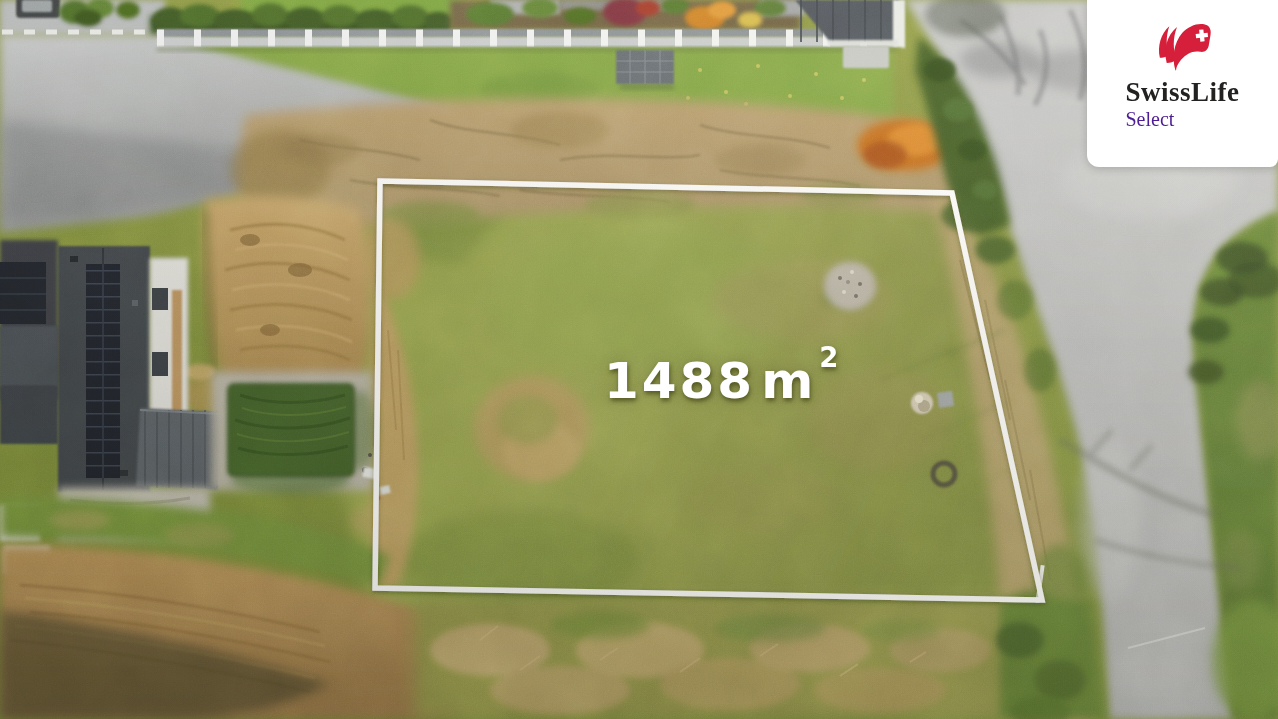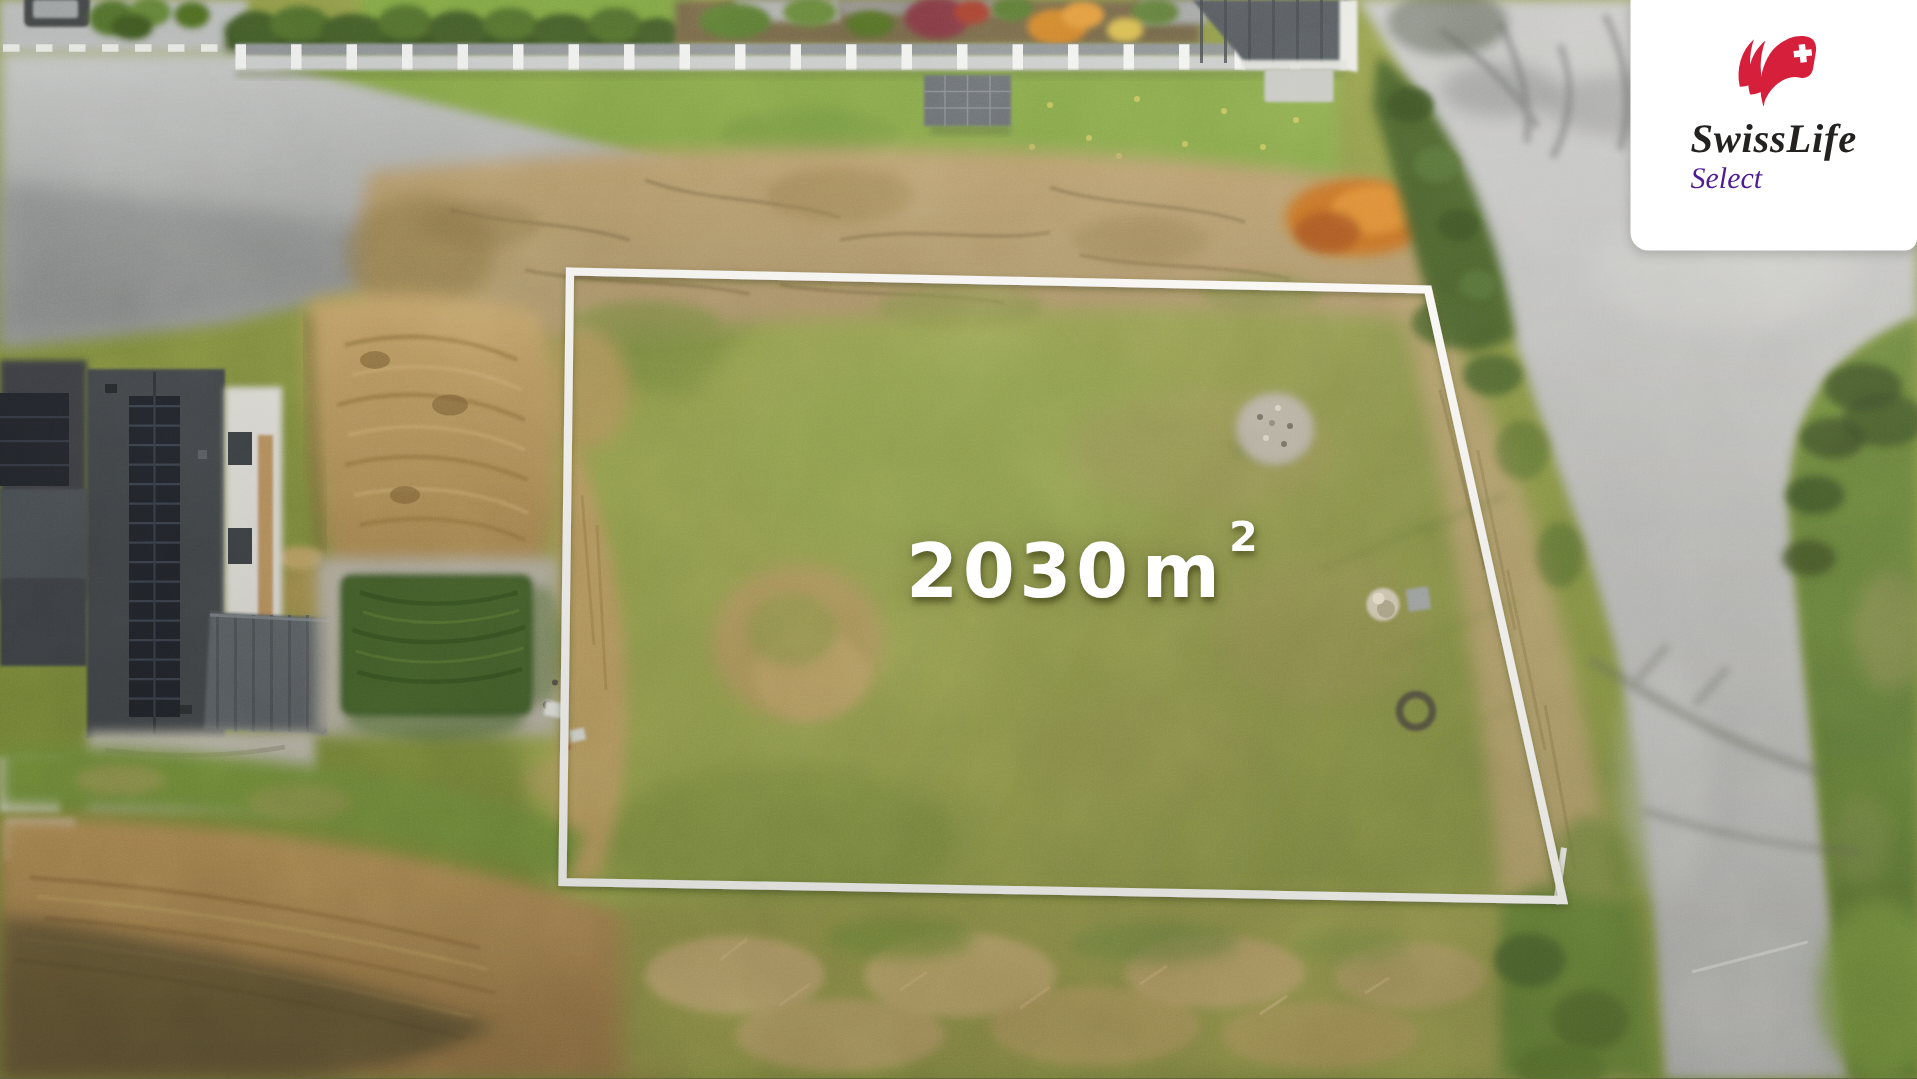--- a/index.html
+++ b/index.html
@@ -11,21 +11,21 @@
     font-family:"DejaVu Sans",sans-serif;font-weight:800;font-size:50px;line-height:1;
     color:#ffffff;letter-spacing:3px;white-space:nowrap;
     text-shadow:1px 3px 4px rgba(45,45,8,.55),0 0 14px rgba(60,60,20,.25);
   }
   .area-label .unit{margin-left:6px;}
   .area-label sup{font-size:.55em;position:relative;top:-.5em;margin-left:3px;letter-spacing:0;}
   .logo-card{
     position:absolute;left:1087px;top:0;width:191px;height:167px;
     background:#ffffff;border-radius:0 0 8px 12px;
     box-shadow:0 2px 8px rgba(0,0,0,.18);
-    display:flex;flex-direction:column;align-items:center;font-style:italic;
+    display:flex;flex-direction:column;align-items:center;
   }
   .logo-icon{display:block;margin:14px auto 2px auto;}
   .logo-text{text-align:left;}
   .logo-brand{display:block;font-family:"Liberation Serif",serif;font-weight:700;font-size:27px;line-height:1.05;color:#232220;letter-spacing:.5px;}
   .logo-product{display:block;font-family:"Liberation Serif",serif;font-weight:400;font-size:20px;line-height:1.1;color:#4c1d95;margin-top:2px;}
 </style>
 </head>
 <body>
 
 <div class="stage">
@@ -443,21 +443,21 @@
   <rect x="1038" y="565" width="4" height="38" fill="#f4f4f2" transform="rotate(8 1040 584)"></rect>
 
   <polygon points="380,181 952,193 1042,600 375,588" fill="none" stroke="#ffffff" stroke-width="5.5" stroke-linejoin="miter" filter="url(#bshadow)"></polygon>
 
   <rect x="0" y="0" width="1278" height="719" fill="url(#gSun)"></rect>
   <rect x="0" y="0" width="1278" height="719" fill="url(#gShade)"></rect>
   <rect class="blend-overlay" x="0" y="0" width="1278" height="719" filter="url(#fMottle)" opacity="0.2"></rect>
   <rect class="blend-overlay" x="0" y="0" width="1278" height="719" filter="url(#fGrain)" opacity="0.13"></rect>
 </svg>
 
-<div class="area-label"><span>2030</span><span class="unit">m</span><sup>2</sup></div>
+<div class="area-label"><span>1488</span><span class="unit">m</span><sup>2</sup></div>
 
 <div class="logo-card">
   <svg class="logo-icon" width="60" height="62" viewBox="0 0 70 70">
     <path fill="#d61f3a" d="M8,50 C5,36 9,22 19,13 C15,25 15,37 19,47 C15,49 11,50 8,50 Z"></path>
     <path fill="#d61f3a" d="M16,56 C12,40 16,24 28,14 C23,27 23,41 28,52 C24,55 20,56 16,56 Z"></path>
     <path fill="#d61f3a" d="M26,64 C22,50 24,33 34,21 C42,12 55,8 63,12 C67,14 68,19 67,24 L65,36 C64,41 60,44 55,43 C47,41 39,45 33,52 C29,57 27,61 27,64 C27,65 26,65 26,64 Z"></path>
     <g transform="rotate(-6 57 24)">
       <rect x="50" y="21.5" width="14" height="5" fill="#ffffff"></rect>
       <rect x="54.5" y="17" width="5" height="14" fill="#ffffff"></rect>
     </g>

